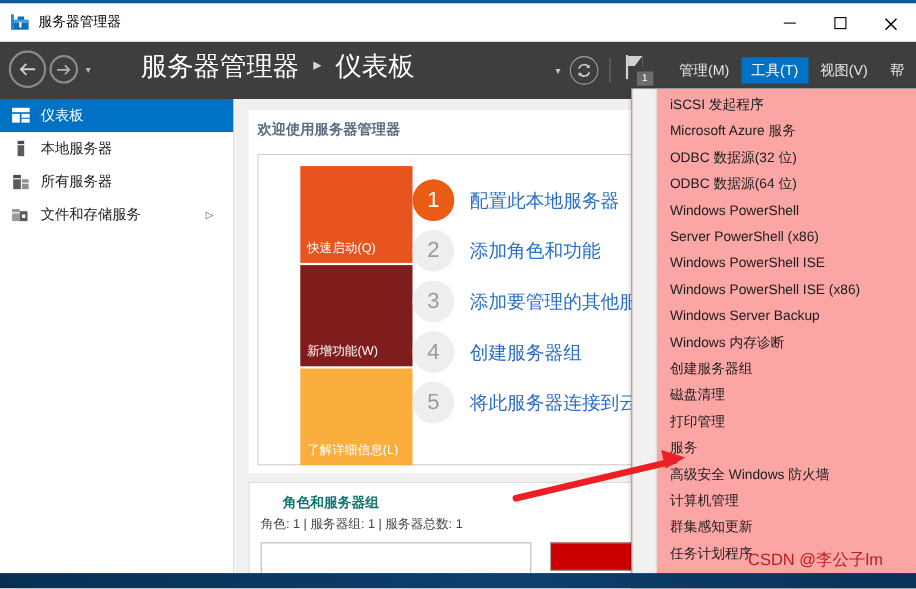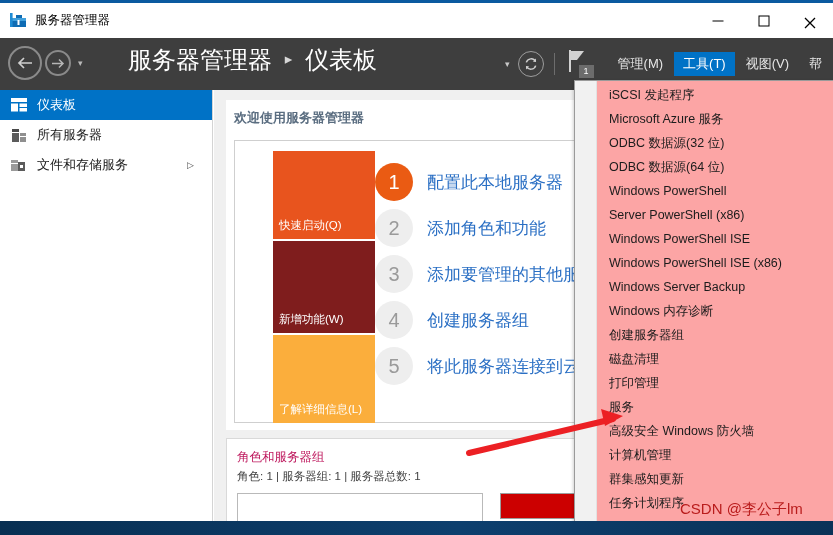--- a/index.html
+++ b/index.html
@@ -99,21 +99,21 @@
   .step-num {
     width: 38px; height: 38px; border-radius: 50%; flex: none;
     display: flex; align-items: center; justify-content: center;
     font-size: 20px; margin-right: 14px;
   }
   .step-num.first { background: #ea5b13; color: #ffffff; }
   .step-num.rest { background: #eeeeee; color: #9a9a9a; }
   .step-label { font-size: 17px; color: #2a6fc4; white-space: nowrap; }
 
   .roles-panel { left: 12px; top: 348px; width: 560px; height: 97px; border: 1px solid #d9d9d9; border-bottom: none; background: #ffffff; }
-  .roles-title { font-size: 12.5px; font-weight: normal; color: #be185d; padding: 10px 0 0 10px; }
+  .roles-title { font-size: 12.5px; font-weight: bold; color: #0f766e; padding: 10px 0 0 10px; margin-left: 20px; }
   .roles-sub { font-size: 11.5px; color: #444; padding: 3px 0 0 10px; }
   .roles-boxes { position: absolute; left: 10px; top: 54px; display: flex; }
   .rbox-white { width: 246px; height: 30px; border: 1px solid #b9b9b9; background: #ffffff; }
   .rbox-red { width: 187px; height: 26px; background: #cc0000; border:1px solid #9e9e9e; margin-left: 17px; }
 
   
   .dropdown {
     position: absolute; left: 574px; top: 80px; width: 268px; height: 455px;
     background: #fca5a5; border: 1px solid #9a9a9a; border-right: none;
     box-shadow: -1px 1px 3px rgba(0,0,0,.18);
@@ -223,20 +223,29 @@
         <svg width="18" height="18" viewBox="0 0 18 18">
           <rect x="1" y="2" width="16" height="4" fill="#ffffff"></rect>
           <rect x="1" y="7.5" width="7" height="8" fill="#ffffff"></rect>
           <rect x="9.5" y="7.5" width="7.5" height="3.5" fill="#ffffff"></rect>
           <rect x="9.5" y="12" width="7.5" height="3.5" fill="#ffffff"></rect>
         </svg>
       </span>
       <span>仪表板</span>
     </div>
 
+    <div class="side-item">
+      <span class="side-ico">
+        <svg width="18" height="18" viewBox="0 0 18 18">
+          <rect x="6" y="2" width="6" height="3" fill="#4a4a4a"></rect>
+          <rect x="6" y="6" width="6" height="10" fill="#5b5b5b"></rect>
+        </svg>
+      </span>
+      <span>本地服务器</span>
+    </div>
 
     <div class="side-item">
       <span class="side-ico">
         <svg width="18" height="18" viewBox="0 0 18 18">
           <rect x="2" y="3" width="7" height="3" fill="#4a4a4a"></rect>
           <rect x="2" y="7" width="7" height="9" fill="#5b5b5b"></rect>
           <rect x="10" y="7" width="6" height="3" fill="#8f8f8f"></rect>
           <rect x="10" y="11" width="6" height="5" fill="#8f8f8f"></rect>
         </svg>
       </span>

